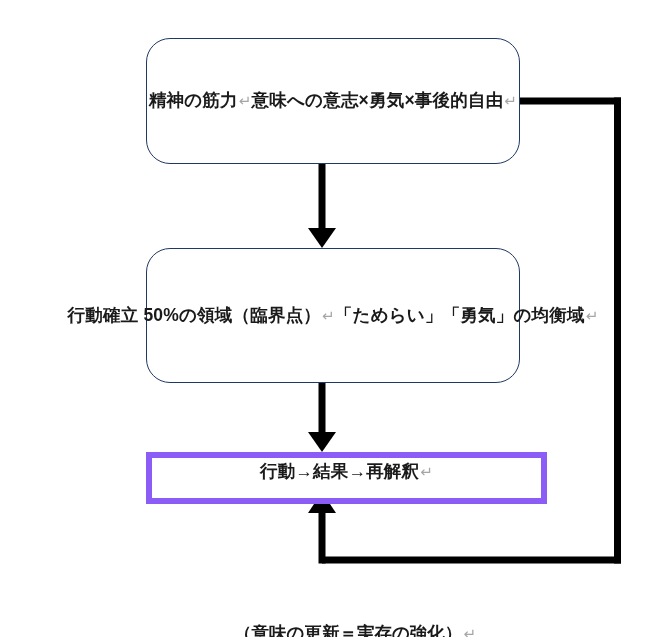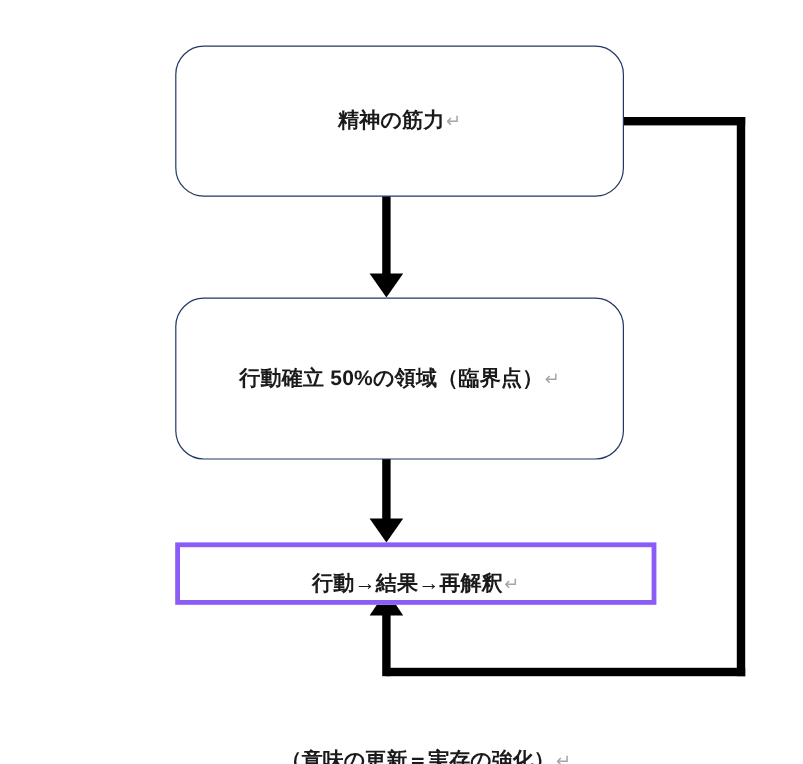--- a/index.html
+++ b/index.html
@@ -30,26 +30,26 @@
     flex-direction: row;
     align-items: center;
     justify-content: center;
     z-index: 3;
   }
 
   
   .sbox {
     position: absolute;
     box-sizing: border-box;
-    border: 4px solid #8b5cf6;
+    border: 6px solid #8b5cf6;
     background: #ffffff;
     display: flex;
     flex-direction: column;
     align-items: center;
-    justify-content: flex-end;
+    justify-content: flex-start;
     z-index: 3;
   }
 
   .line {
     font-size: 17.5px;
     font-weight: bold;
     color: #1a1a1a;
     line-height: 1.55;
     white-space: nowrap;
     letter-spacing: 0.2px;
@@ -107,24 +107,26 @@
       <rect x="514" y="97.5" width="107" height="7" fill="#000000"></rect>
       <rect x="614" y="97.5" width="7" height="466" fill="#000000"></rect>
       <rect x="322" y="556.5" width="299" height="7" fill="#000000"></rect>
       <rect x="318.5" y="508" width="7" height="55.5" fill="#000000"></rect>
       <polygon points="322,492 308,513 336,513" fill="#000000"></polygon>
     </g>
   </svg>
 
   <div class="rbox" style="left:146px; top:38px; width:374px; height:126px;">
     <div class="line"><span>精神の筋力</span><span class="pilcrow">↵</span></div>
+    <div class="line"><span>意味への意志×勇気×事後的自由</span><span class="pilcrow">↵</span></div>
   </div>
 
   <div class="rbox" style="left:146px; top:248px; width:374px; height:135px;">
     <div class="line"><span>行動確立 50%の領域（臨界点）</span><span class="pilcrow">↵</span></div>
+    <div class="line"><span>「ためらい」「勇気」の均衡域</span><span class="pilcrow">↵</span></div>
   </div>
 
   <div class="sbox" style="left:146px; top:452px; width:401px; height:52px;">
     <div class="line"><span>行動→結果→再解釈</span><span class="pilcrow">↵</span></div>
   </div>
 
   <div class="caption" style="top:621px;padding-left:41px;"><span>（意味の更新＝実存の強化）</span><span class="pilcrow">↵</span></div>
 
 </div>
 

